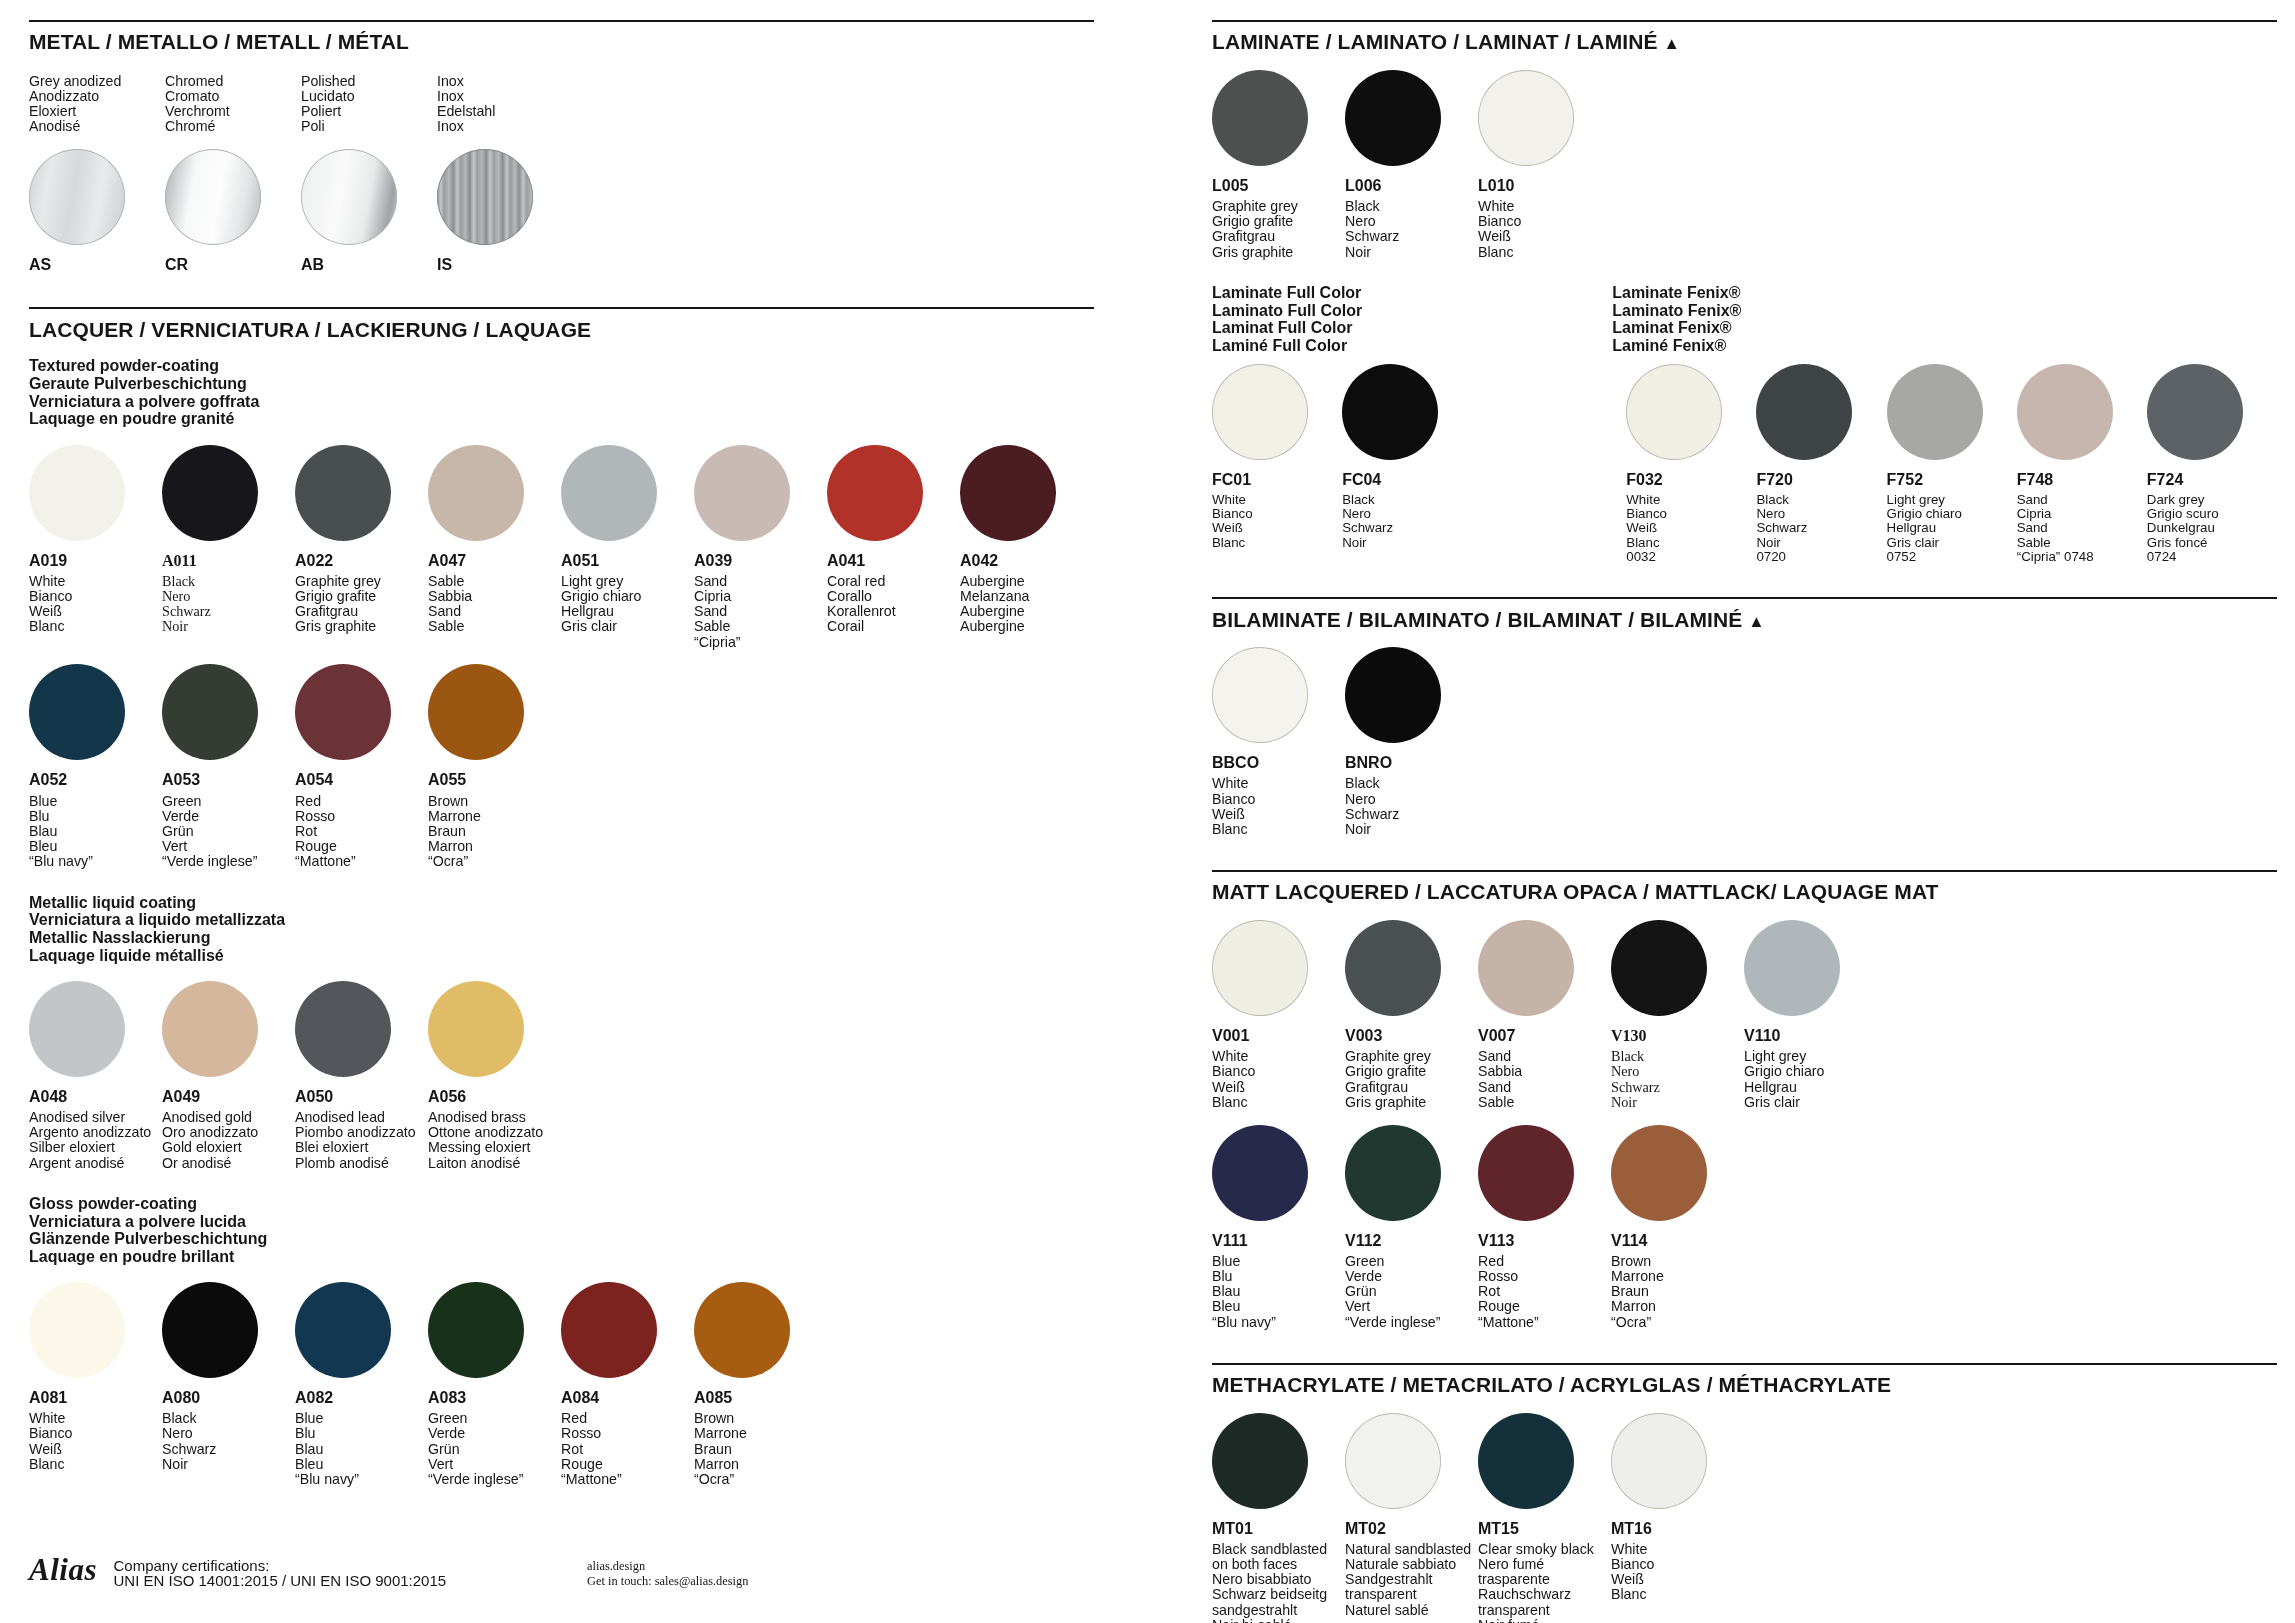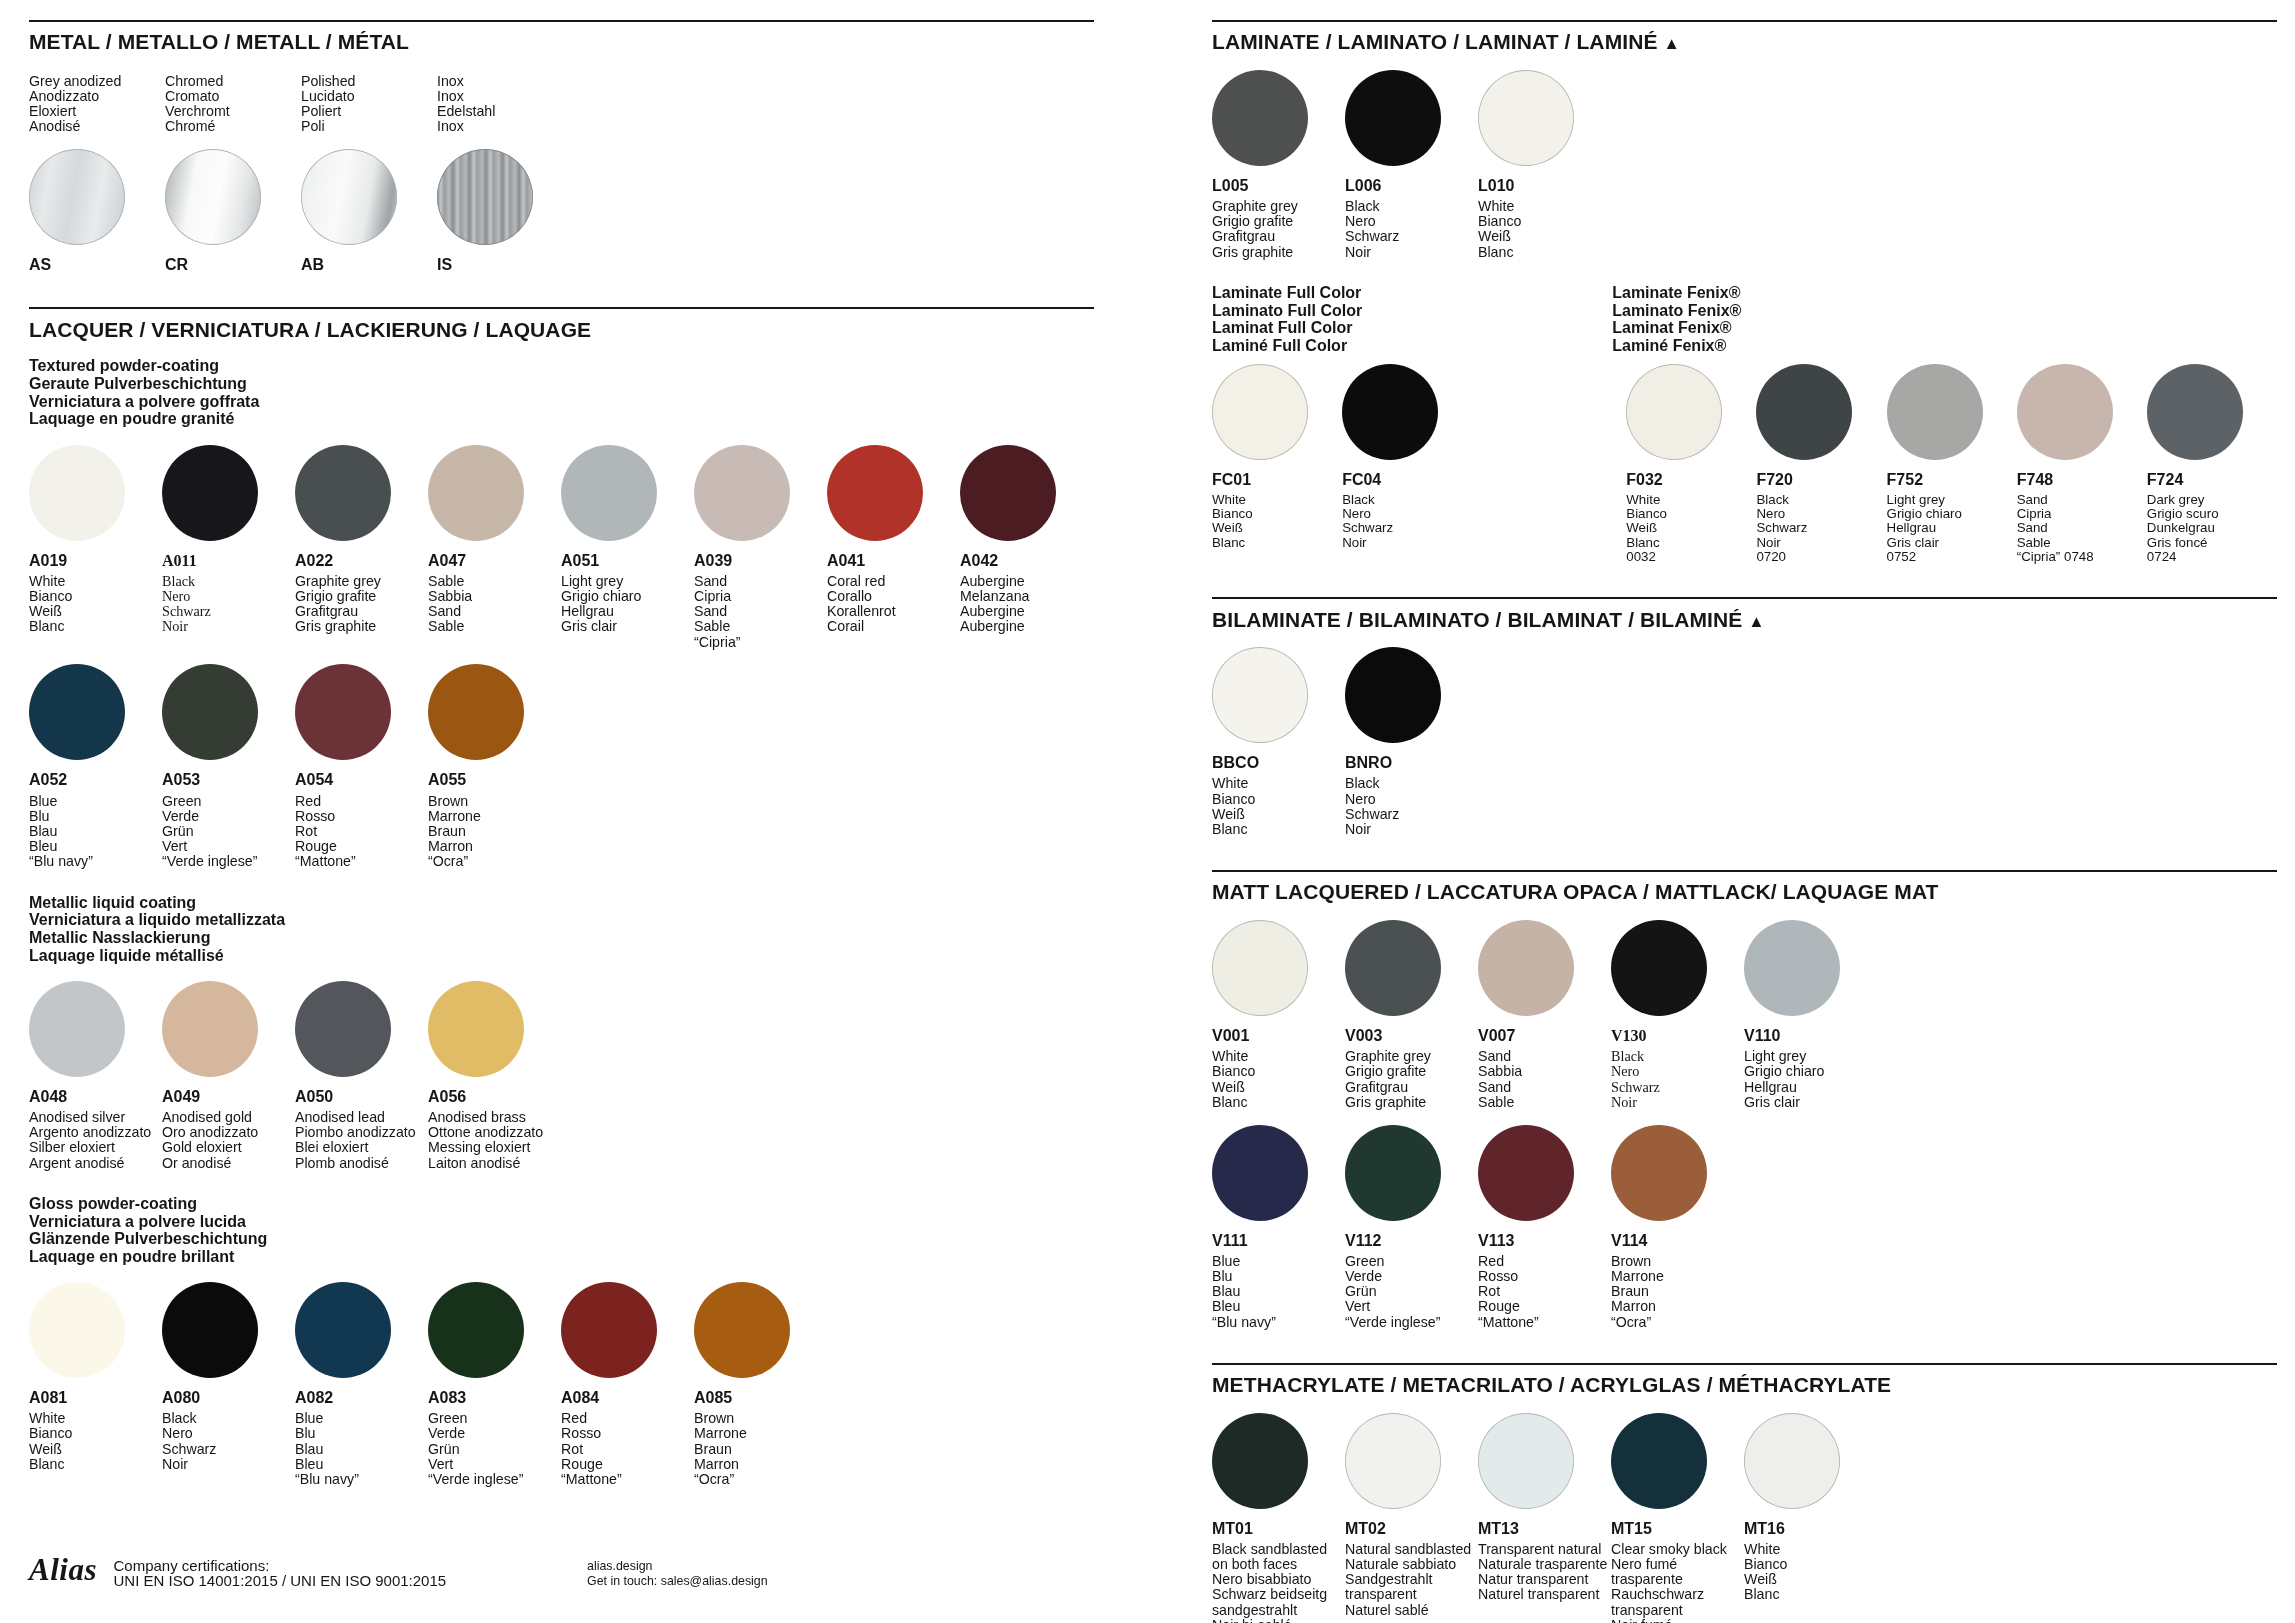--- a/index.html
+++ b/index.html
@@ -77,21 +77,21 @@
   .footer-inner { display: flex; align-items: flex-start; position: relative; }
   .logo {
     font-family: "Liberation Serif", serif;
     font-style: italic; font-weight: 700;
     font-size: 31px; line-height: 31px; letter-spacing: 0.5px;
     margin-right: 16.5px; margin-top: -3.7px;
   }
   .cert { font-size: 15px; line-height: 15px; font-weight: 400; white-space: nowrap; }
   .contact {
     position: absolute; left: 558px; top: 0.9px;
-    font-size: 12.4px; line-height: 15px; font-weight: 400; white-space: nowrap;
+    font-size: 12.4px; line-height: 15px; font-weight: 400; white-space: nowrap; font-family: Liberation Serif, serif;
   }
 </style>
 </head>
 <body>
 
 <div class="page">
 
   <div class="half half-left">
     <div class="col col-left">
 
@@ -741,30 +741,20 @@
               <div class="code">MT02</div>
               <div class="names">
                 <div>Natural sandblasted</div>
                 <div>Naturale sabbiato</div>
                 <div>Sandgestrahlt</div>
                 <div>transparent</div>
                 <div>Naturel sablé</div>
               </div>
             </div>
             <div class="cell" style="width: 133px;">
-              <span class="dot outline" style="background: rgb(227, 234, 236);"></span>
-              <div class="code">MT13</div>
-              <div class="names">
-                <div>Transparent natural</div>
-                <div>Naturale trasparente</div>
-                <div>Natur transparent</div>
-                <div>Naturel transparent</div>
-              </div>
-            </div>
-            <div class="cell" style="width: 133px;">
               <span class="dot" style="background: rgb(20, 48, 59);"></span>
               <div class="code">MT15</div>
               <div class="names">
                 <div>Clear smoky black</div>
                 <div>Nero fumé</div>
                 <div>trasparente</div>
                 <div>Rauchschwarz</div>
                 <div>transparent</div>
                 <div>Noir fumé</div>
               </div>

